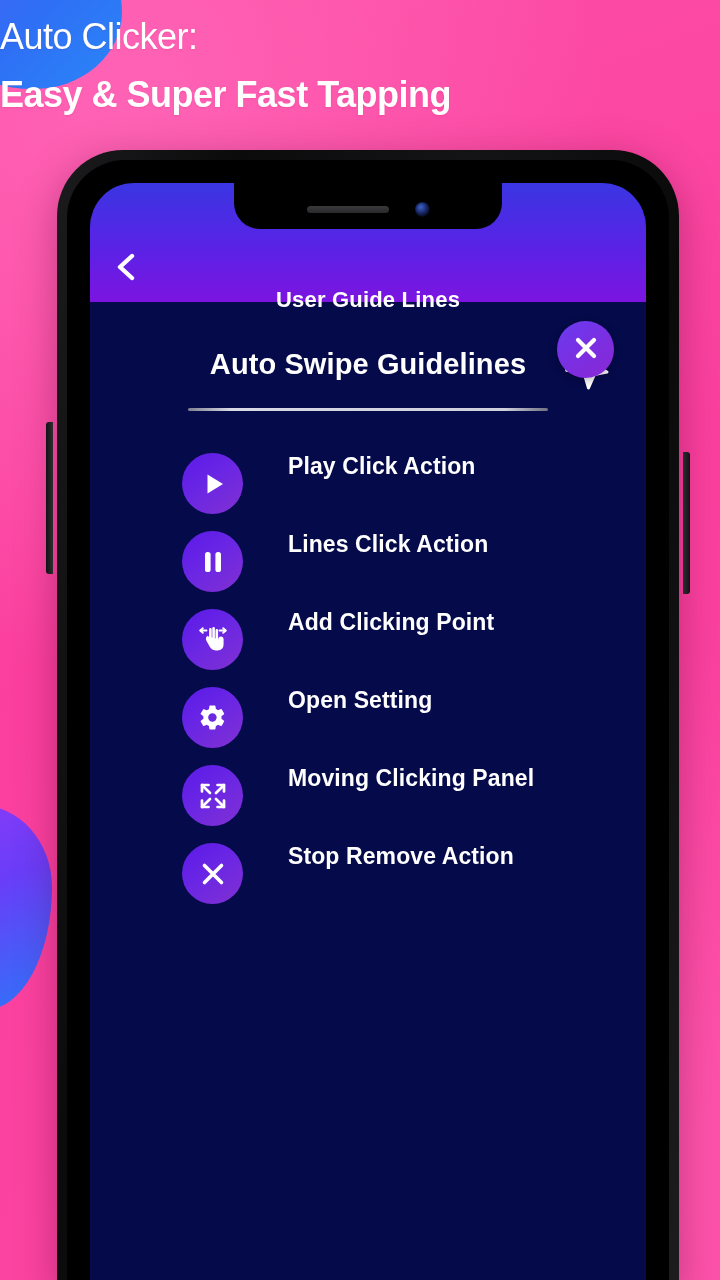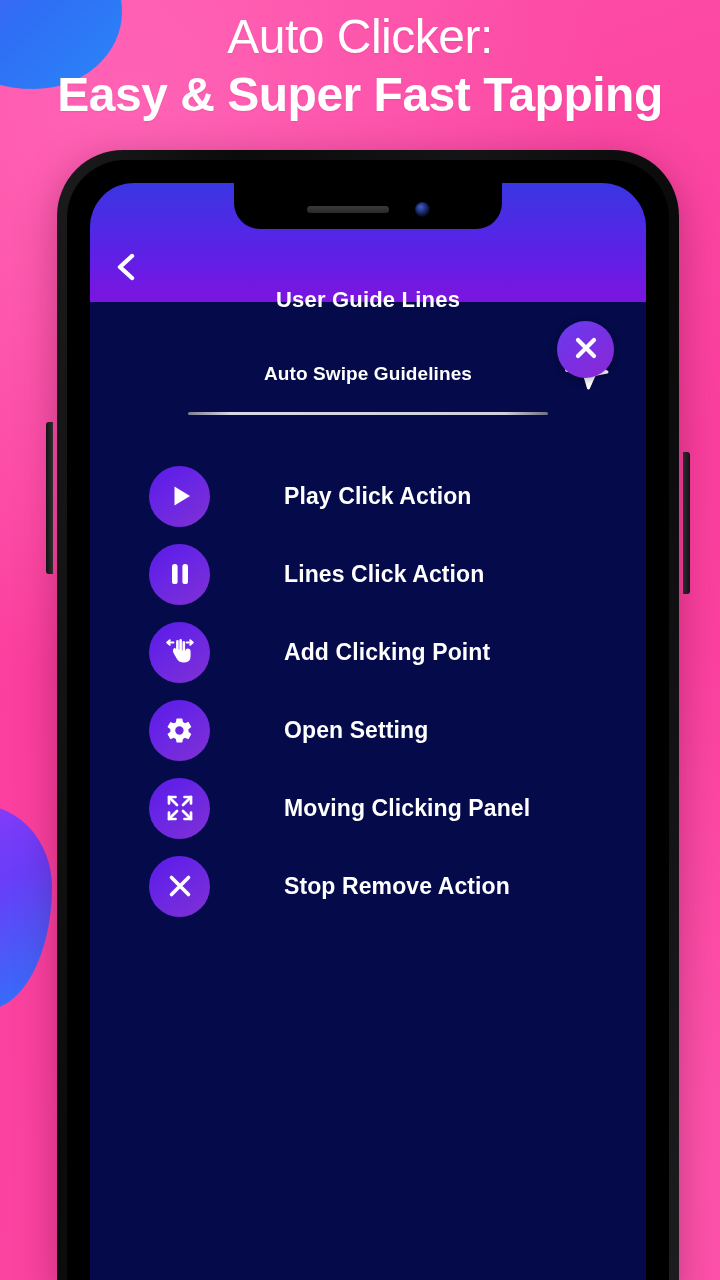--- a/index.html
+++ b/index.html
@@ -27,22 +27,22 @@
   }
   #blob-left-mid {
     left:-70px; top:805px; width:122px; height:205px;
     background: linear-gradient(160deg,#8a3bf8 0%,#6a3df8 40%,#2f73f8 100%);
     border-radius: 40% 60% 55% 45% / 45% 40% 60% 55%;
   }
 
   
   #promo-heading {
     position:absolute; left:0; right:0; top:8px;
-    text-align:center; color:#fff;
-    font-size:48px; line-height:58px; font-weight:400;
+    text-align:left; color:#fff;
+    font-size:36px; line-height:58px; font-weight:400;
     letter-spacing:-0.5px;
     text-shadow: 0 1px 2px rgba(140,0,70,.12);
   }
   #promo-heading .l2 { display:block;font-weight:bold; }
 
   
   #phone {
     position:absolute; left:57px; top:150px;
     width:622px; height:1140px;
     border-radius: 66px 66px 0 0;
@@ -104,34 +104,33 @@
     border-radius:50%; z-index:5; cursor:pointer;
     background: linear-gradient(145deg,#6a3bf0 0%,#7a2fe2 50%,#8a28d4 100%);
     display:flex; align-items:center; justify-content:center;
     box-shadow: 0 2px 8px rgba(0,0,0,.3);
   }
 
   #section-title-row {
     position:relative; margin-top:46px; text-align:center;
   }
   #section-title {
-    display:inline-block; color:#fff; font-size:19px; font-weight:700;
+    display:inline-block; color:#fff; font-size:29px; font-weight:700;
     letter-spacing:.1px;
-    margin-top:15px;
   }
   #click-cursor-icon { position:absolute; left:465px; top:-18px; width:68px; height:68px; }
 
   #title-divider {
     margin:27px auto 0; width:360px; height:3px; border-radius:2px;
     background: linear-gradient(90deg,#7e7f92,#d8d9e4 12%,#cfd0dc 88%,#6e6f82);
   }
 
   
   #guide-list { margin-top:42px; }
-  .guide-row { display:flex; align-items:center; height:78px; padding-left:59px; cursor:pointer;gap:29px; }
+  .guide-row { display:flex; align-items:flex-start; height:78px; padding-left:92px; cursor:pointer; }
   .guide-icon {
     width:61px; height:61px; border-radius:50%; flex:0 0 61px;
     background: linear-gradient(142deg,#5a1ae9 0%,#6a26e4 45%,#8131d2 100%);
     display:flex; align-items:center; justify-content:center;
   }
   .guide-label { margin-left:45px; color:#fff; font-size:23px; font-weight:700; letter-spacing:.1px; }
 </style>
 </head>
 <body>
 

